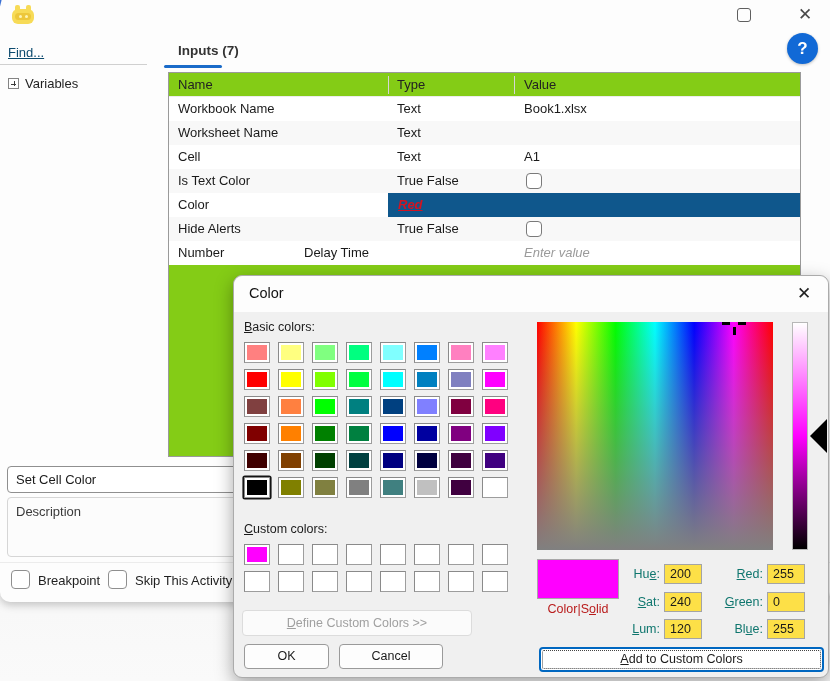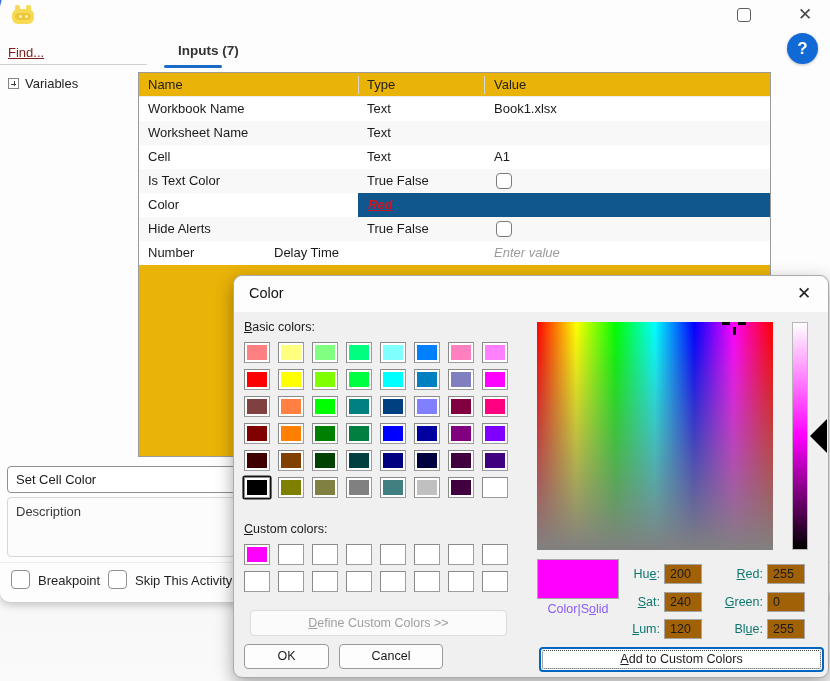--- a/index.html
+++ b/index.html
@@ -25,35 +25,35 @@
   .win-title { position:absolute; left:42px; top:8px; font-size:13px; color:#a2a2a2; white-space:nowrap; }
   .btn-max { position:absolute; left:737px; top:8px; width:14px; height:14px;
              border:1.2px solid #5f5f5f; border-radius:3px; cursor:pointer; }
   .btn-close-main { position:absolute; left:792px; top:2px; width:26px; height:26px;
              font-size:17px; color:#4a4a4a; text-align:center; line-height:26px; cursor:pointer; font-weight:300; }
   .help-btn { position:absolute; left:787px; top:33px; width:31px; height:31px; border-radius:50%;
               background:#1169d6; color:#fff; font-size:17px; font-weight:bold;
               text-align:center; line-height:31px; cursor:pointer; box-shadow:0 1px 3px rgba(0,0,0,.25); }
 
   
-  .find { position:absolute; left:8px; top:45px; font-size:13px; color:#7f1d1d;text-decoration:underline; }
+  .find { position:absolute; left:8px; top:45px; font-size:13px; color:#0c4a6e;text-decoration:underline; }
   .find-underline { position:absolute; left:0; top:64px; width:147px; height:1px; background:#d0d0d0; }
   .tree-row { position:absolute; left:8px; top:76px; display:flex; align-items:center; gap:6px; }
   .plusbox { position:relative; width:11px; height:11px; border:1px solid #848484; background:#fff; }
   .plusbox::before { content:""; position:absolute; left:2px; top:4.5px; width:5px; height:1.2px; background:#3c3c3c; }
   .plusbox::after  { content:""; position:absolute; left:4.5px; top:2px; width:1.2px; height:5px; background:#3c3c3c; }
   .tree-label { font-size:13px; color:#1f1f1f; }
 
   
   .tab-label { position:absolute; left:165px; top:43px; font-size:13.5px; font-weight:600; color:#333;margin-left:13px; }
   .tab-underline { position:absolute; left:164px; top:65px; width:58px; height:3px; background:#1a6bc9; border-radius:2px; }
 
   
-  .ptable { position:absolute; left:138px; top:72px; width:633px; height:385px;
-            background:#eab308; border:1px solid #9a9a9a; overflow:hidden; }
+  .ptable { position:absolute; left:168px; top:72px; width:633px; height:385px;
+            background:#84cc16; border:1px solid #9a9a9a; overflow:hidden; }
   .thead { position:relative; display:flex; height:24px; line-height:24px; font-size:13px; color:#222;
            border-bottom:1px solid #ececec; }
   .hsep { position:absolute; top:3px; width:1px; height:18px; background:#d6d6d6; }
   .hsep.s1 { left:219px; } .hsep.s2 { left:345px; }
   .row { display:flex; height:24px; line-height:24px; font-size:13px; background:#fff; }
   .row.odd { background:#f8f8f8; }
   .cell { overflow:hidden; white-space:nowrap; }
   .c-name { width:219px; padding-left:9px; }
   .c-type { width:126px; padding-left:9px; }
   .c-value { flex:1; padding-left:10px; position:relative; }
@@ -88,44 +88,44 @@
               color:#222; text-align:center; line-height:24px; cursor:pointer; font-weight:300; }
   .cd-label { position:absolute; font-size:12.5px; color:#1a1a1a; }
   .grid8 { position:absolute; display:grid; grid-template-columns:repeat(8,26px); gap:6px 8px; }
   .sw { width:26px; height:21px; background:#fff; border:1px solid #9d9d9d;
         border-top-color:#8a8a8a; border-left-color:#8a8a8a; padding:2px; cursor:pointer; }
   .sw .swi { width:100%; height:100%; }
   .sw.selsw { box-shadow:0 0 0 1.6px #141414; border-radius:1px; }
   .btn { position:absolute; background:#fdfdfd; border:1px solid #9a9a9a; border-radius:4px;
          font-size:12.5px; color:#1a1a1a; text-align:center; cursor:pointer; }
   .btn.disabled { background:#fbfbfb; border-color:#dcdcdc; color:#a0a0a0; cursor:default; }
-  .btn-define { left:16px; top:334px; width:257px; height:26px; line-height:24px; }
+  .btn-define { left:8px; top:334px; width:230px; height:26px; line-height:24px; }
   .btn-ok { left:10px; top:368px; width:85px; height:25px; line-height:23px; }
   .btn-cancel { left:105px; top:368px; width:104px; height:25px; line-height:23px; }
   .btn-add { position:absolute; left:305px; top:371px; width:285px; height:25px;
              background:#fff; border:2px solid #0067c0; border-radius:4px;
              font-size:12.5px; text-align:center; line-height:20px; cursor:pointer; }
   .btn-add::after { content:""; position:absolute; inset:1px; border:1px dotted #444; border-radius:2px; pointer-events:none; }
 
   .hs-field { position:absolute; left:303px; top:46px; width:236px; height:228px; overflow:hidden; cursor:crosshair;
       background:
         linear-gradient(to bottom, rgba(128,128,128,0) 0%, #808080 100%),
         linear-gradient(to right, #ff0000 0%, #ffff00 16.6%, #00ff00 33.3%, #00ffff 50%, #0000ff 66.6%, #ff00ff 83.3%, #ff0000 100%); }
   .xh { position:absolute; background:#000; }
   .lum-bar { position:absolute; left:558px; top:46px; width:16px; height:228px; border:1px solid #b7b7b7; cursor:pointer;
       background:linear-gradient(to bottom, #ffffff 0%, #ff00ff 50%, #000000 100%); }
   .lum-arrow { position:absolute; left:576px; top:143px; width:0; height:0;
       border-top:17px solid transparent; border-bottom:17px solid transparent;
       border-right:17px solid #000; cursor:grab; }
   .preview { position:absolute; left:303px; top:283px; width:82px; height:40px;
              border:1px solid #a8a8a8; }
   .preview-label { position:absolute; left:296px; top:326px; width:96px; text-align:center;
-                   font-size:12.5px; color:#8b5cf6; }
+                   font-size:12.5px; color:#b91c1c; }
   .numlabel { position:absolute; font-size:12.5px; color:#0f766e; text-align:right; line-height:20px; }
-  .numbox { position:absolute; width:38px; height:20px; background:#a16207; border:1px solid #a4a4a4;
+  .numbox { position:absolute; width:38px; height:20px; background:#fde047; border:1px solid #a4a4a4;
             font-size:12.5px; line-height:18px; padding-left:5px; cursor:text; }
   .lab-hue { left:360px; top:288px; width:66px; } .box-hue { left:430px; top:288px; }
   .lab-sat { left:360px; top:316px; width:66px; } .box-sat { left:430px; top:316px; }
   .lab-lum { left:360px; top:343px; width:66px; } .box-lum { left:430px; top:343px; }
   .lab-red { left:455px; top:288px; width:74px; } .box-red { left:533px; top:288px; }
   .lab-grn { left:455px; top:316px; width:74px; } .box-grn { left:533px; top:316px; }
   .lab-blu { left:455px; top:343px; width:74px; } .box-blu { left:533px; top:343px; }
   u { text-decoration:underline; }
 </style>
 </head>

